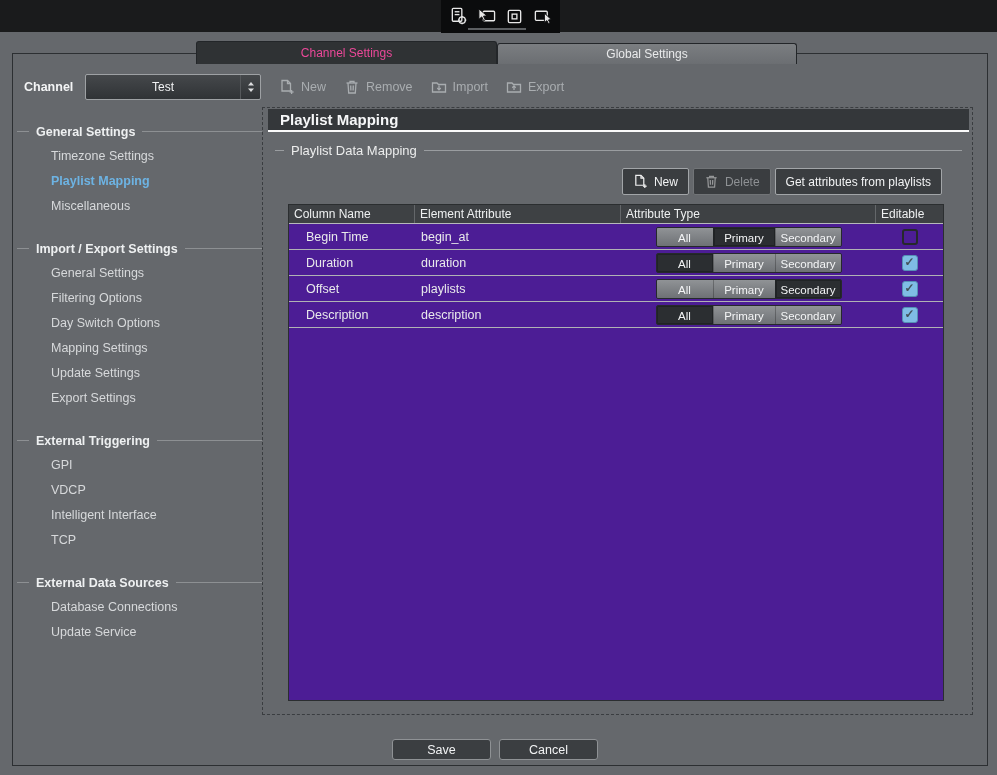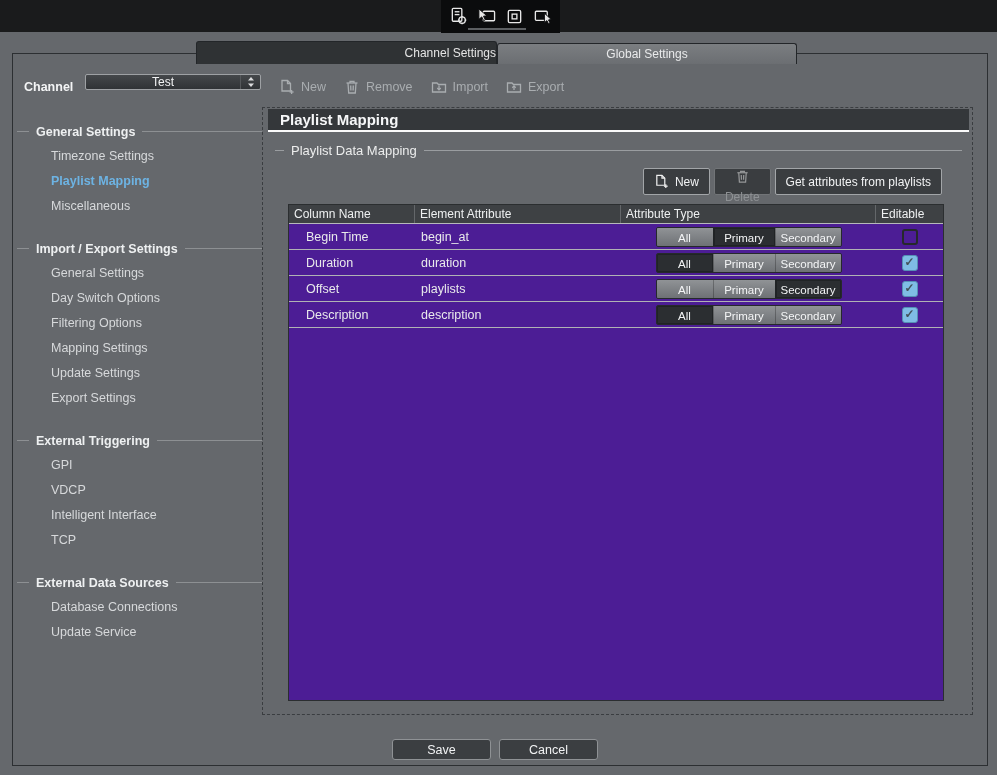--- a/index.html
+++ b/index.html
@@ -15,28 +15,28 @@
   .capture-handle { position:absolute; left:468px; top:28px; width:58px; height:2px; background:#5c5f62; }
 
   
   .dialog-border { position:absolute; left:12px; top:53px; width:976px; height:713px;
                    border:1px solid #2c2f32; }
 
   
   .tab { position:absolute; display:flex; align-items:center; justify-content:center;
          font-size:12px; color:#e9eaeb; border:1px solid #232629; border-bottom:none;
          border-radius:3px 3px 0 0; background:linear-gradient(#7b7e81,#6b6e72); cursor:default; z-index:4; }
-  .tab.active { background:#2f3234; color:#e5e5e5;justify-content:flex-end; }
+  .tab.active { background:#2f3234; color:#ec4899; }
   #tab0 { left:196px; top:43px; width:301px; height:21px; }
   #tab0.active { top:41px; height:23px; }
   #tab1 { left:497px; top:43px; width:300px; height:21px; }
 
   
   .channel-label { position:absolute; left:24px; top:80px; font-size:12.5px; font-weight:bold; color:#f4f5f6; }
-  .channel-select { position:absolute; left:85px; top:74px; width:176px; height:16px;
+  .channel-select { position:absolute; left:85px; top:74px; width:176px; height:26px;
                     border:1px solid #9ea1a4; border-radius:2px; background:linear-gradient(#45484b,#303336);
                     display:flex; align-items:center; color:#f2f3f4; font-size:12px; }
   .channel-select .value { flex:1; text-align:center; }
   .channel-select .spinner { width:20px; align-self:stretch; display:flex; align-items:center;
                              justify-content:center; border-left:1px solid #55585b; }
 
   
   .main-toolbar { position:absolute; left:279px; top:76px; height:22px; display:flex; gap:18px; align-items:center; }
   .tool-item { display:flex; align-items:center; gap:6px; color:#a9adb0; font-size:12.5px; cursor:default; }
 
@@ -57,21 +57,21 @@
                  font-size:15px; font-weight:bold; color:#f6f7f8; }
   .group-row { margin:11px 10px 0 12px; display:flex; align-items:center; gap:7px; }
   .group-row::before { content:""; width:9px; height:1px; background:#9a9da0; }
   .group-row::after  { content:""; flex:1; height:1px; background:#9a9da0; }
   .group-label { font-size:13px; color:#eceded; white-space:nowrap; }
 
   .panel-buttons { position:absolute; right:30px; top:60px; display:flex; gap:4px; }
   .pbtn { height:27px; background:#3a3d40; border:1px solid #a2a5a8; border-radius:2px;
           color:#f2f3f4; font-size:12px; display:flex; align-items:center; gap:6px;
           padding:0 10px; cursor:default; font-family:inherit; }
-  .pbtn.disabled { color:#8e9194; border-color:#717477;flex-direction:column; }
+  .pbtn.disabled { color:#8e9194; border-color:#717477; }
   .pbtn.disabled svg { opacity:.5; }
 
   
   .table { position:absolute; left:25px; top:96px; width:656px; height:497px;
            background:#4c1d95; border:1px solid #2b2e30; }
   .thead { height:19px; background:#3e4144; display:flex; border-bottom:1px solid #b7b9bb; }
   .th { line-height:18px; font-size:12px; color:#eef0f1; padding-left:5px; border-right:1px solid #64676a; }
   .th:nth-child(1) { width:126px; }
   .th:nth-child(2) { width:206px; }
   .th:nth-child(3) { width:255px; }
@@ -213,22 +213,22 @@
         </div>
       <div class="side-item">Timezone Settings</div>
       <div class="side-item sel">Playlist Mapping</div>
       <div class="side-item">Miscellaneous</div>
     </div>
     <div class="side-section">
       <div class="side-header">
           <span>Import / Export Settings</span>
         </div>
       <div class="side-item">General Settings</div>
+      <div class="side-item">Filtering Options</div>
       <div class="side-item">Day Switch Options</div>
-      <div class="side-item">Filtering Options</div>
       <div class="side-item">Mapping Settings</div>
       <div class="side-item">Update Settings</div>
       <div class="side-item">Export Settings</div>
     </div>
     <div class="side-section">
       <div class="side-header">
           <span>External Triggering</span>
         </div>
       <div class="side-item">GPI</div>
       <div class="side-item">VDCP</div>

